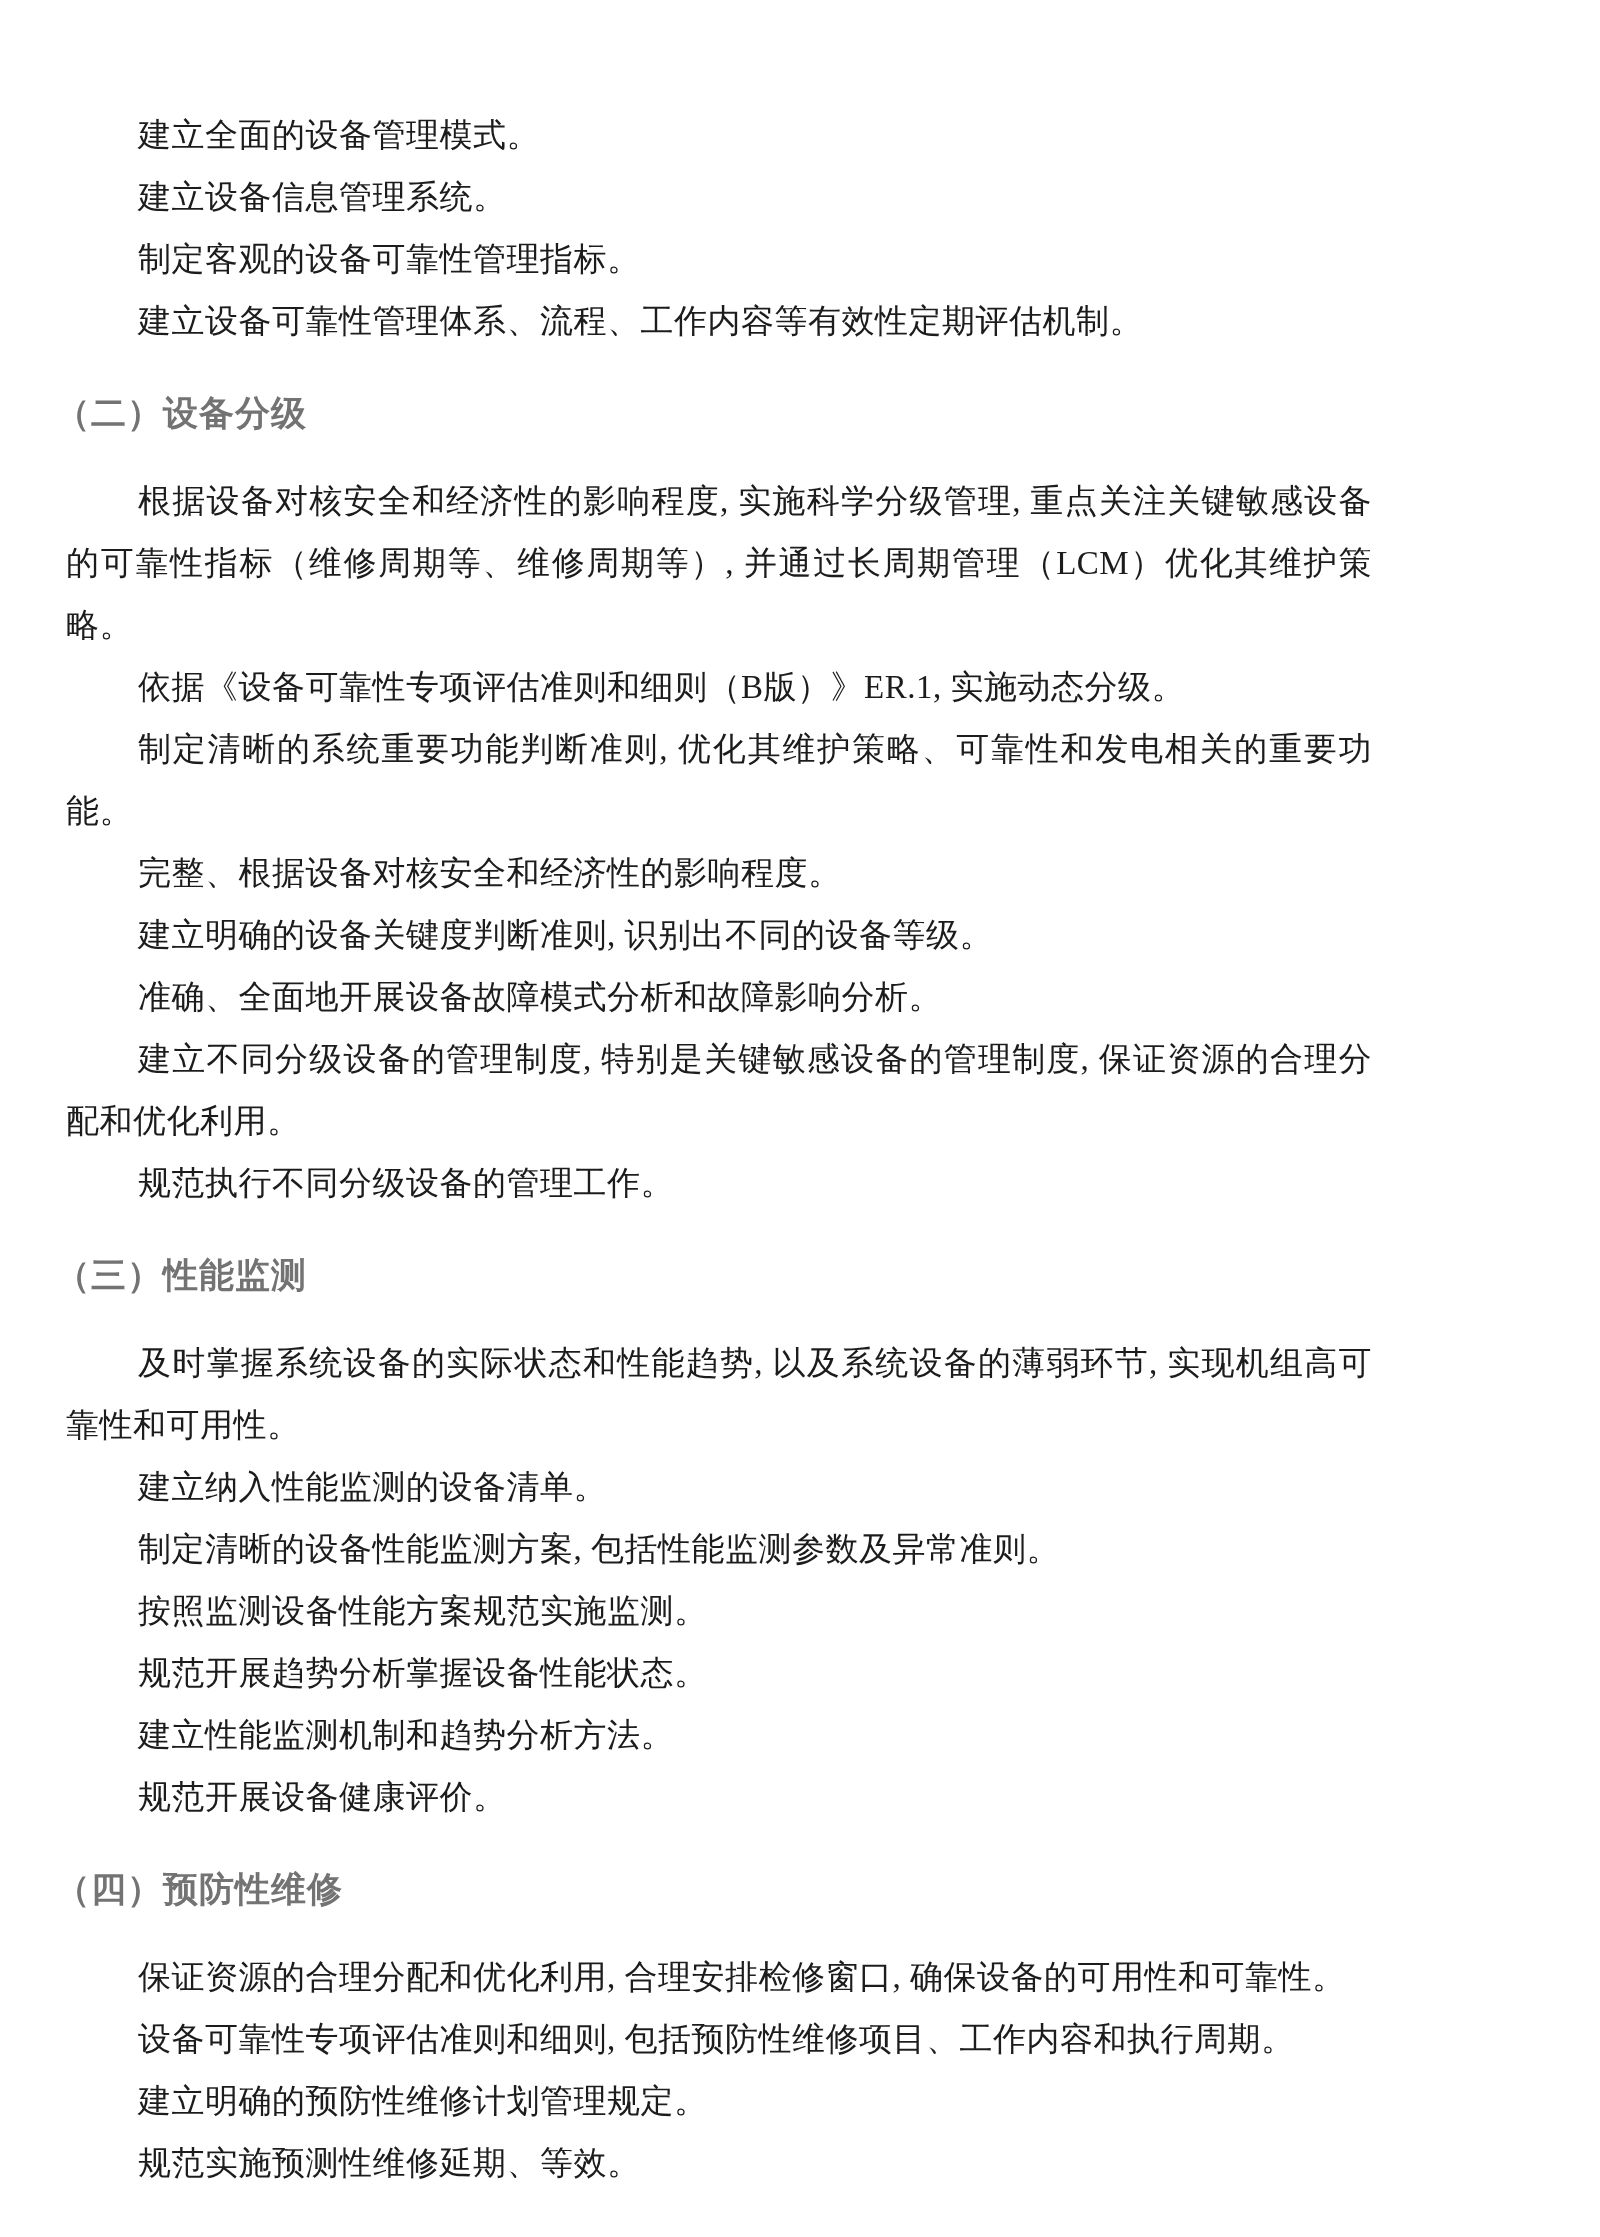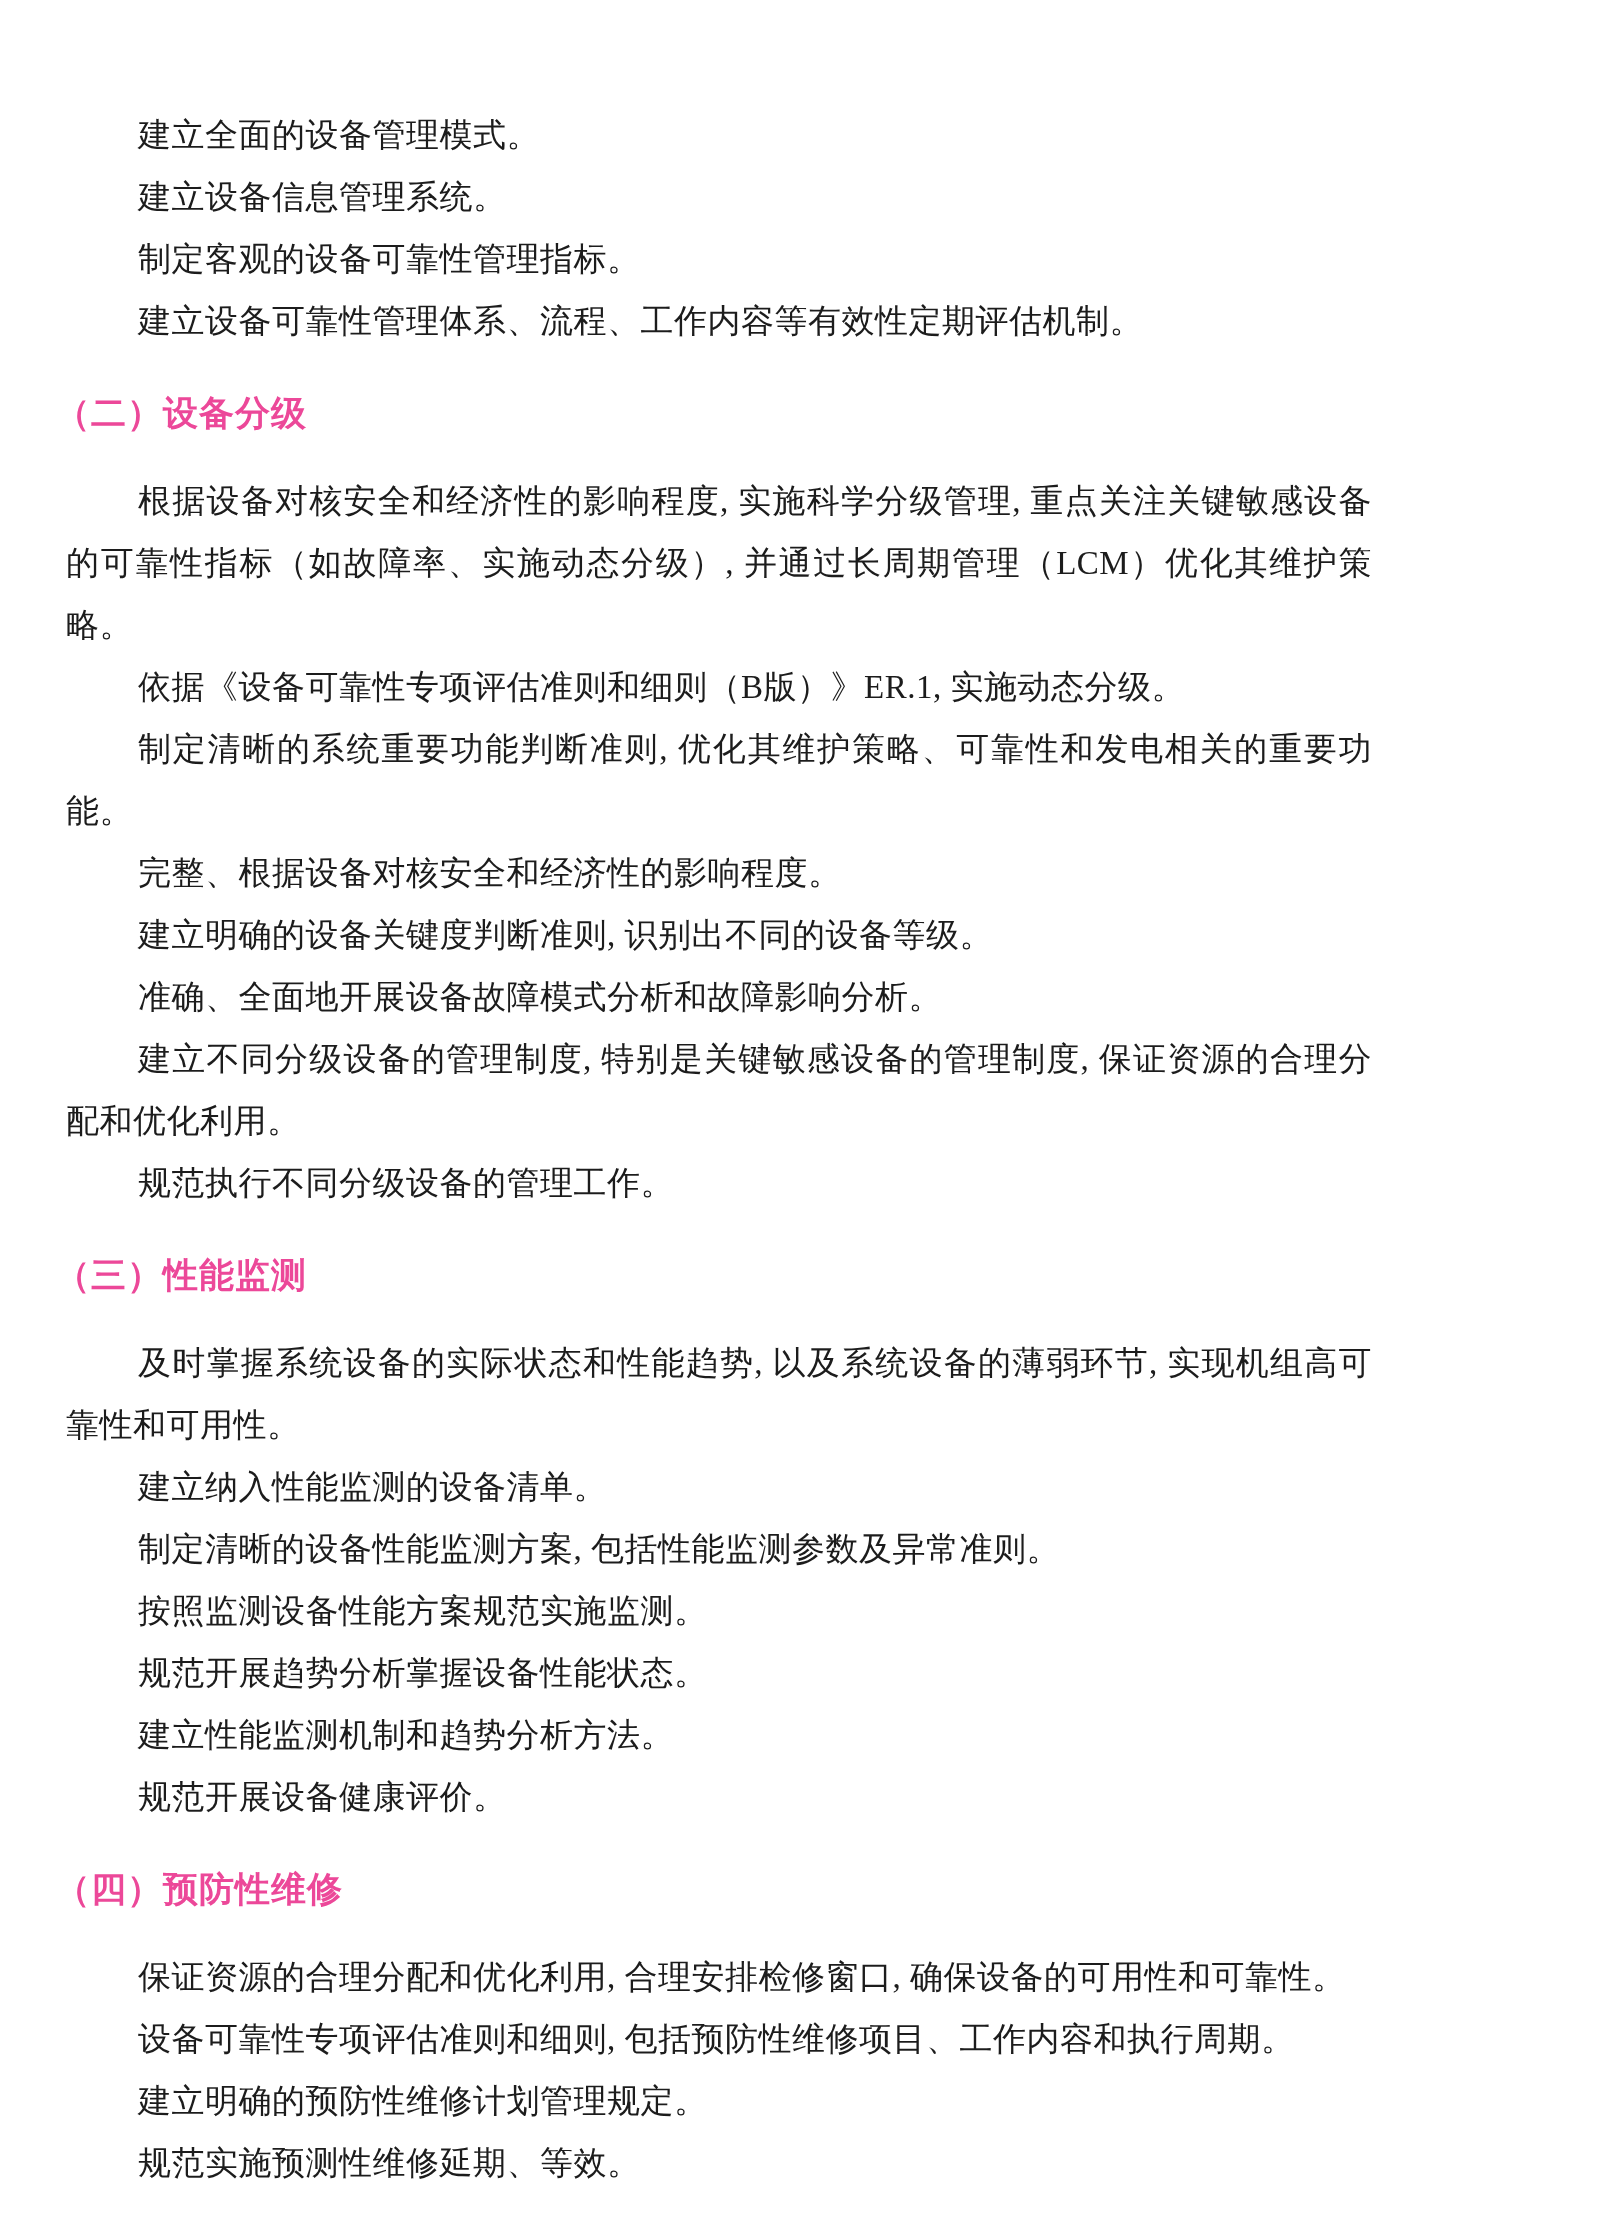--- a/index.html
+++ b/index.html
@@ -27,38 +27,38 @@
     text-align: justify;
     letter-spacing: 0.5px;
   }
   .section-heading {
     margin: 30px 0 26px -11px;
     font-family: "Liberation Sans", "DejaVu Sans", sans-serif;
     font-size: 35px;
     font-weight: 700;
     line-height: 62px;
     letter-spacing: 1px;
-    color: #ec4899;
+    color: #737373;
   }
 </style>
 </head>
 <body>
 
 <div class="page">
 
   <div>
     <p class="doc-line">建立全面的设备管理模式。</p>
     <p class="doc-line">建立设备信息管理系统。</p>
     <p class="doc-line">制定客观的设备可靠性管理指标。</p>
     <p class="doc-line">建立设备可靠性管理体系、流程、工作内容等有效性定期评估机制。</p>
   </div>
 
   <div>
     <h2 class="section-heading">（二）设备分级</h2>
-    <p class="doc-para">根据设备对核安全和经济性的影响程度, 实施科学分级管理, 重点关注关键敏感设备的可靠性指标（如故障率、实施动态分级）, 并通过长周期管理（LCM）优化其维护策略。</p>
+    <p class="doc-para">根据设备对核安全和经济性的影响程度, 实施科学分级管理, 重点关注关键敏感设备的可靠性指标（维修周期等、维修周期等）, 并通过长周期管理（LCM）优化其维护策略。</p>
     <p class="doc-para">依据《设备可靠性专项评估准则和细则（B版）》ER.1, 实施动态分级。</p>
     <p class="doc-para">制定清晰的系统重要功能判断准则, 优化其维护策略、可靠性和发电相关的重要功能。</p>
     <p class="doc-para">完整、根据设备对核安全和经济性的影响程度。</p>
     <p class="doc-para">建立明确的设备关键度判断准则, 识别出不同的设备等级。</p>
     <p class="doc-para">准确、全面地开展设备故障模式分析和故障影响分析。</p>
     <p class="doc-para">建立不同分级设备的管理制度, 特别是关键敏感设备的管理制度, 保证资源的合理分配和优化利用。</p>
     <p class="doc-para">规范执行不同分级设备的管理工作。</p>
   </div>
 
   <div>

